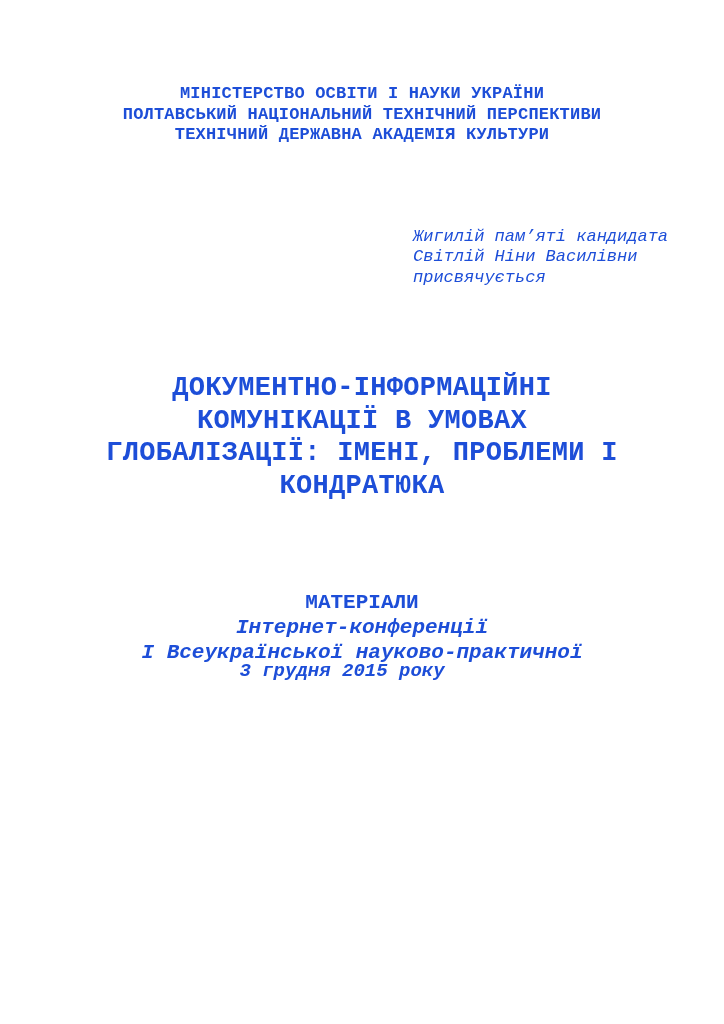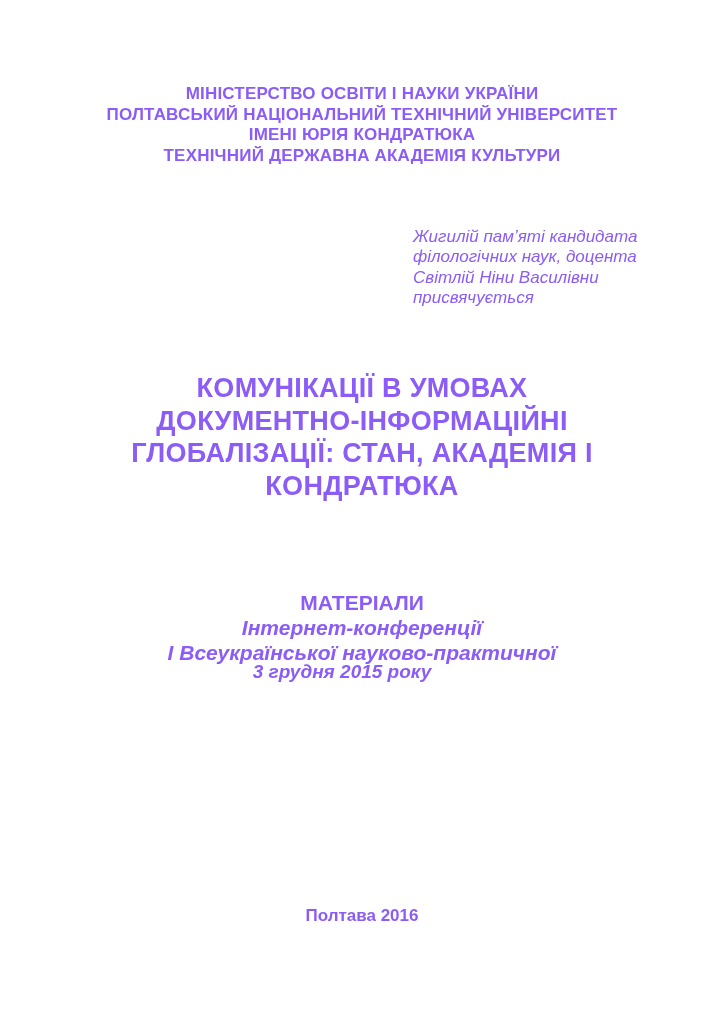--- a/index.html
+++ b/index.html
@@ -10,22 +10,22 @@
     width: 724px;
     height: 1024px;
     overflow: hidden;
   }
 
   .page {
     position: relative;
     width: 724px;
     height: 1024px;
     background: #ffffff;
-    color: #8b5cf6;
-    font-family: Liberation Sans, sans-serif;
+    color: #1d4ed8;
+    font-family: Liberation Mono, monospace;
   }
 
   
   .org-block {
     position: absolute;
     top: 84px;
     left: 0;
     width: 724px;
     text-align: center;
     font-weight: bold;
@@ -101,42 +101,39 @@
     line-height: 21px;
   }
 </style>
 </head>
 <body>
 
 <div class="page">
 
   <div class="org-block">
     <div>МІНІСТЕРСТВО ОСВІТИ І НАУКИ УКРАЇНИ</div>
-    <div>ПОЛТАВСЬКИЙ НАЦІОНАЛЬНИЙ ТЕХНІЧНИЙ УНІВЕРСИТЕТ</div>
-    <div>ІМЕНІ ЮРІЯ КОНДРАТЮКА</div>
+    <div>ПОЛТАВСЬКИЙ НАЦІОНАЛЬНИЙ ТЕХНІЧНИЙ ПЕРСПЕКТИВИ</div>
     <div>ТЕХНІЧНИЙ ДЕРЖАВНА АКАДЕМІЯ КУЛЬТУРИ</div>
   </div>
 
   <div class="dedication">
     <div>Жигилій пам’яті кандидата</div>
-    <div>філологічних наук, доцента</div>
     <div>Світлій Ніни Василівни</div>
     <div>присвячується</div>
   </div>
 
   <div class="title-block">
+    <div>ДОКУМЕНТНО-ІНФОРМАЦІЙНІ</div>
     <div>КОМУНІКАЦІЇ В УМОВАХ</div>
-    <div>ДОКУМЕНТНО-ІНФОРМАЦІЙНІ</div>
-    <div>ГЛОБАЛІЗАЦІЇ: СТАН, АКАДЕМІЯ І</div>
+    <div>ГЛОБАЛІЗАЦІЇ: ІМЕНІ, ПРОБЛЕМИ І</div>
     <div>КОНДРАТЮКА</div>
   </div>
 
   <div class="materials-block">
     <div>МАТЕРІАЛИ</div>
     <div class="materials-sub">Інтернет-конференції</div>
     <div class="materials-sub">І Всеукраїнської науково-практичної</div>
   </div>
 
   <div class="date-line">3 грудня 2015 року</div>
 
-  <div class="imprint">Полтава 2016</div>
 
 </div>
 
 </body></html>

